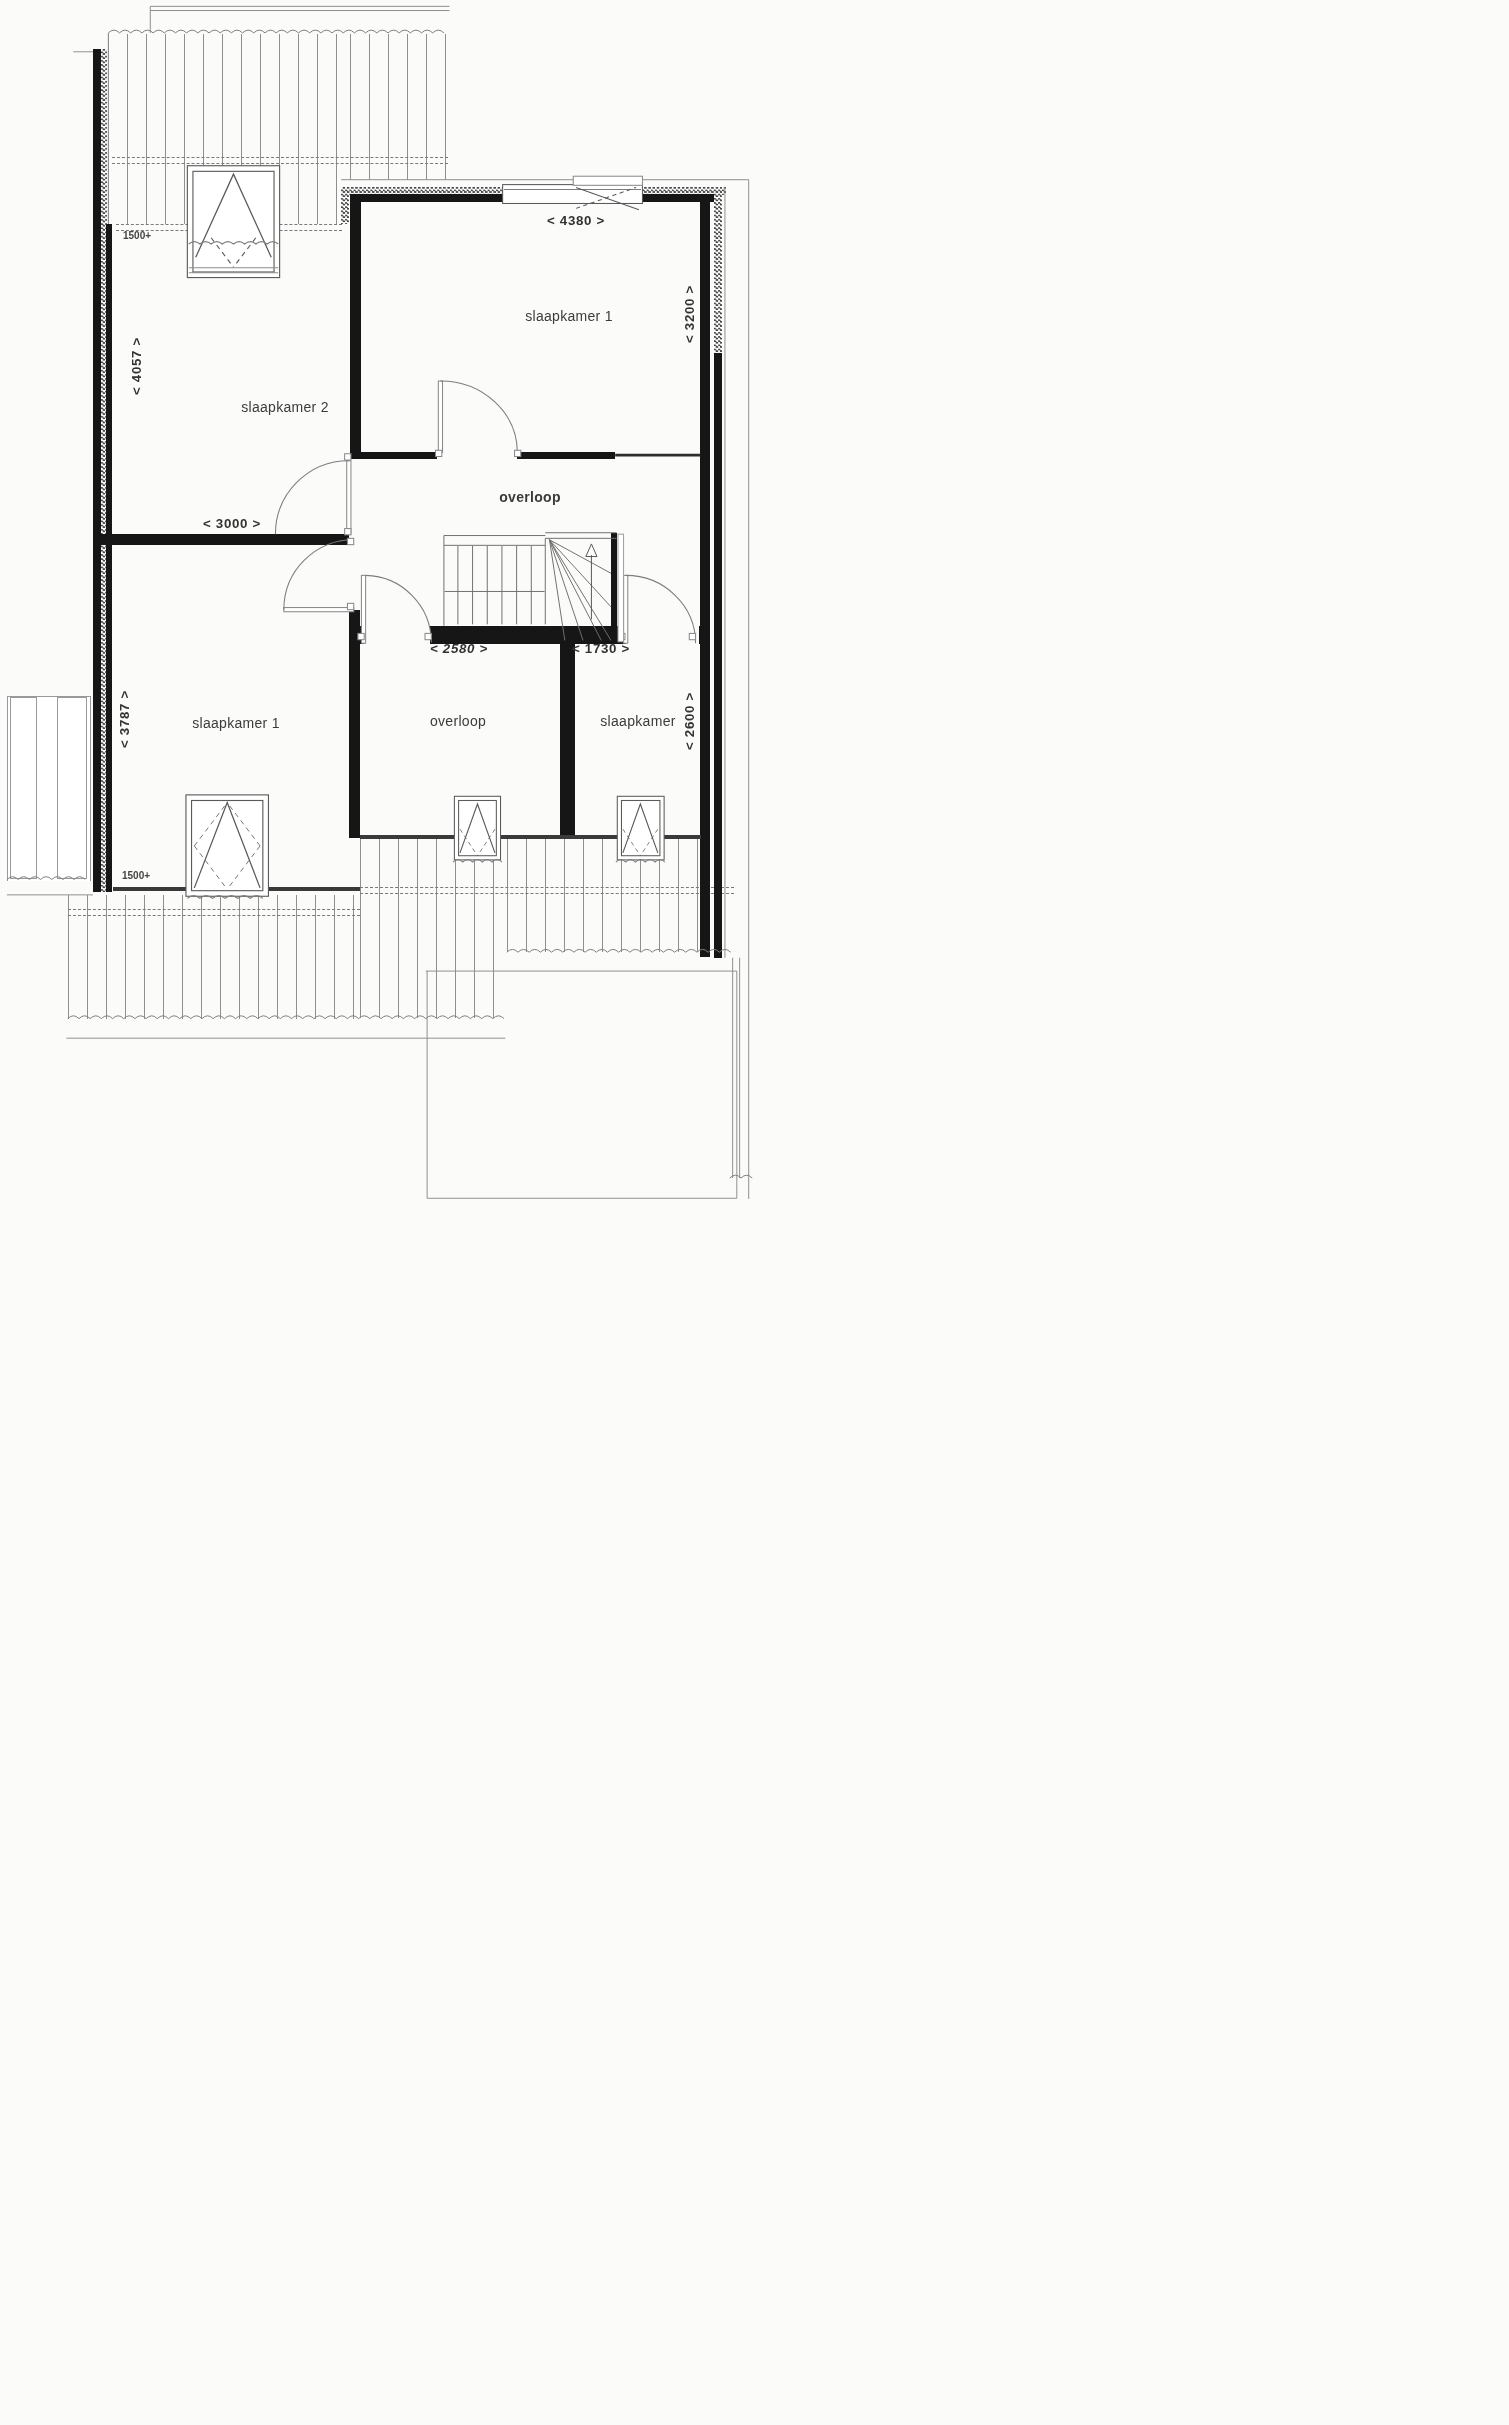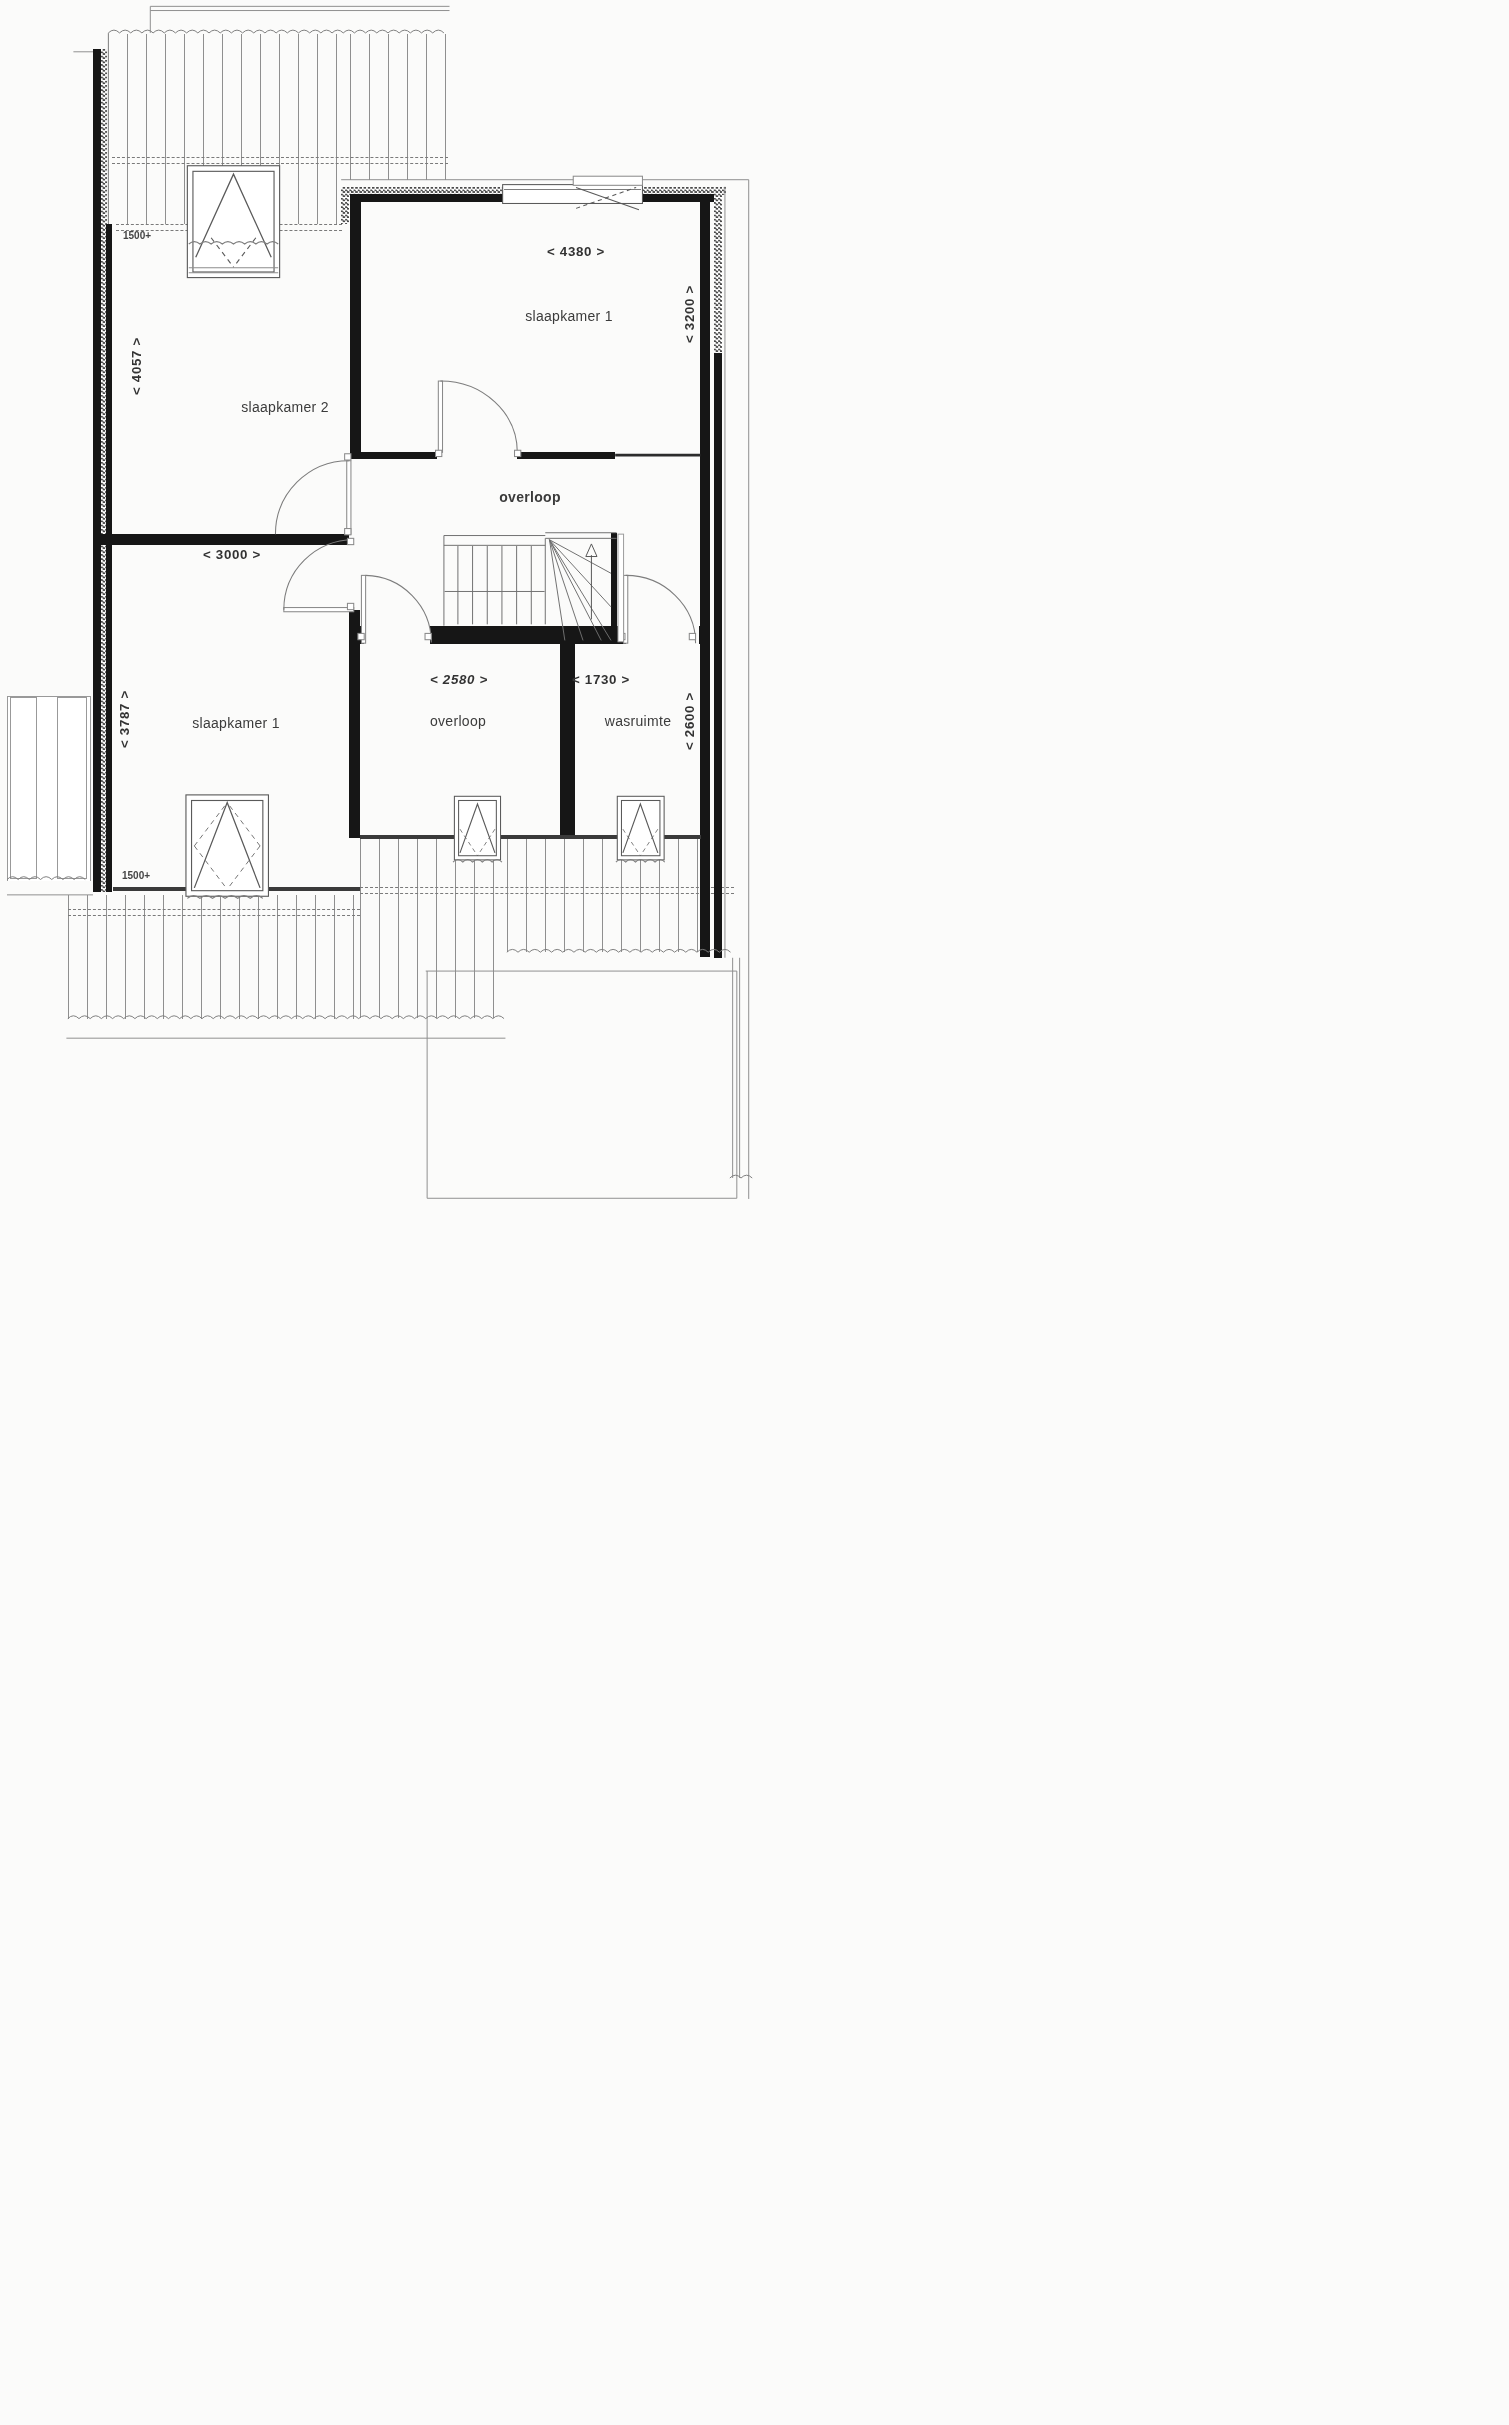--- a/index.html
+++ b/index.html
@@ -8,21 +8,21 @@
   .wall{position:absolute;background:#161616;}
   .thinwall{position:absolute;background:#3a3a3a;}
   .hatch{position:absolute;background-color:#fff;
          background-image:conic-gradient(#4a4a4a 25%,#ffffff 0 50%,#4a4a4a 0 75%,#ffffff 0);
          background-size:4.2px 4.2px;}
   .roofv{position:absolute;background-image:repeating-linear-gradient(90deg,#8f8f8f 0 0.7px,transparent 0.7px 19px);}
   .dashrow{position:absolute;height:4.9px;border-top:1.4px dashed #7a7a7a;border-bottom:1.4px dashed #7a7a7a;}
   .lbl{position:absolute;transform:translate(-50%,-50%);white-space:nowrap;color:#3b3b3b;
        font-size:14px;letter-spacing:0.3px;}
   .dim{position:absolute;transform:translate(-50%,-50%);white-space:nowrap;color:#333;
-       font-size:13.3px;font-weight:bold;letter-spacing:0.7px;margin-top:31px;}
+       font-size:13.3px;font-weight:bold;letter-spacing:0.7px;}
   .vdim{position:absolute;transform:translate(-50%,-50%) rotate(-90deg);white-space:nowrap;color:#333;
         font-size:13.3px;font-weight:bold;letter-spacing:0.7px;}
   .hmark{position:absolute;transform:translate(-50%,-50%);white-space:nowrap;color:#444;
          font-size:10px;font-weight:bold;}
   svg{position:absolute;left:0;top:0;}
   .box{position:absolute;background:#fff;border:0.7px solid #999;}
 </style>
 </head>
 <body>
 
@@ -181,21 +181,21 @@
         <path d="M846 778 L838 796 H854 Z"></path>
       </g>
     </g>
   </svg>
 
   <div class="lbl" style="left:563px;top:316px;margin-left:6px;">slaapkamer 1</div>
   <div class="lbl" style="left:285px;top:367px;margin-top:40px;">slaapkamer 2</div>
   <div class="lbl" style="left:236px;top:723px;">slaapkamer 1</div>
   <div class="lbl" style="left:530px;top:497px;font-weight:bold;">overloop</div>
   <div class="lbl" style="left:458px;top:721px;">overloop</div>
-  <div class="lbl" style="left:638px;top:721px;">wasruimte</div>
+  <div class="lbl" style="left:638px;top:721px;">slaapkamer</div>
 
   <div class="dim" style="left:576px;top:220px;">&lt; 4380 &gt;</div>
   <div class="vdim" style="left:689px;top:314px;">&lt; 3200 &gt;</div>
   <div class="vdim" style="left:136px;top:366px;">&lt; 4057 &gt;</div>
   <div class="dim" style="left:232px;top:523px;">&lt; 3000 &gt;</div>
   <div class="vdim" style="left:124px;top:719px;">&lt; 3787 &gt;</div>
   <div class="dim" style="left:459px;top:648px;font-style:italic;">&lt; 2580 &gt;</div>
   <div class="dim" style="left:601px;top:648px;">&lt; 1730 &gt;</div>
   <div class="vdim" style="left:689px;top:721px;">&lt; 2600 &gt;</div>
 

